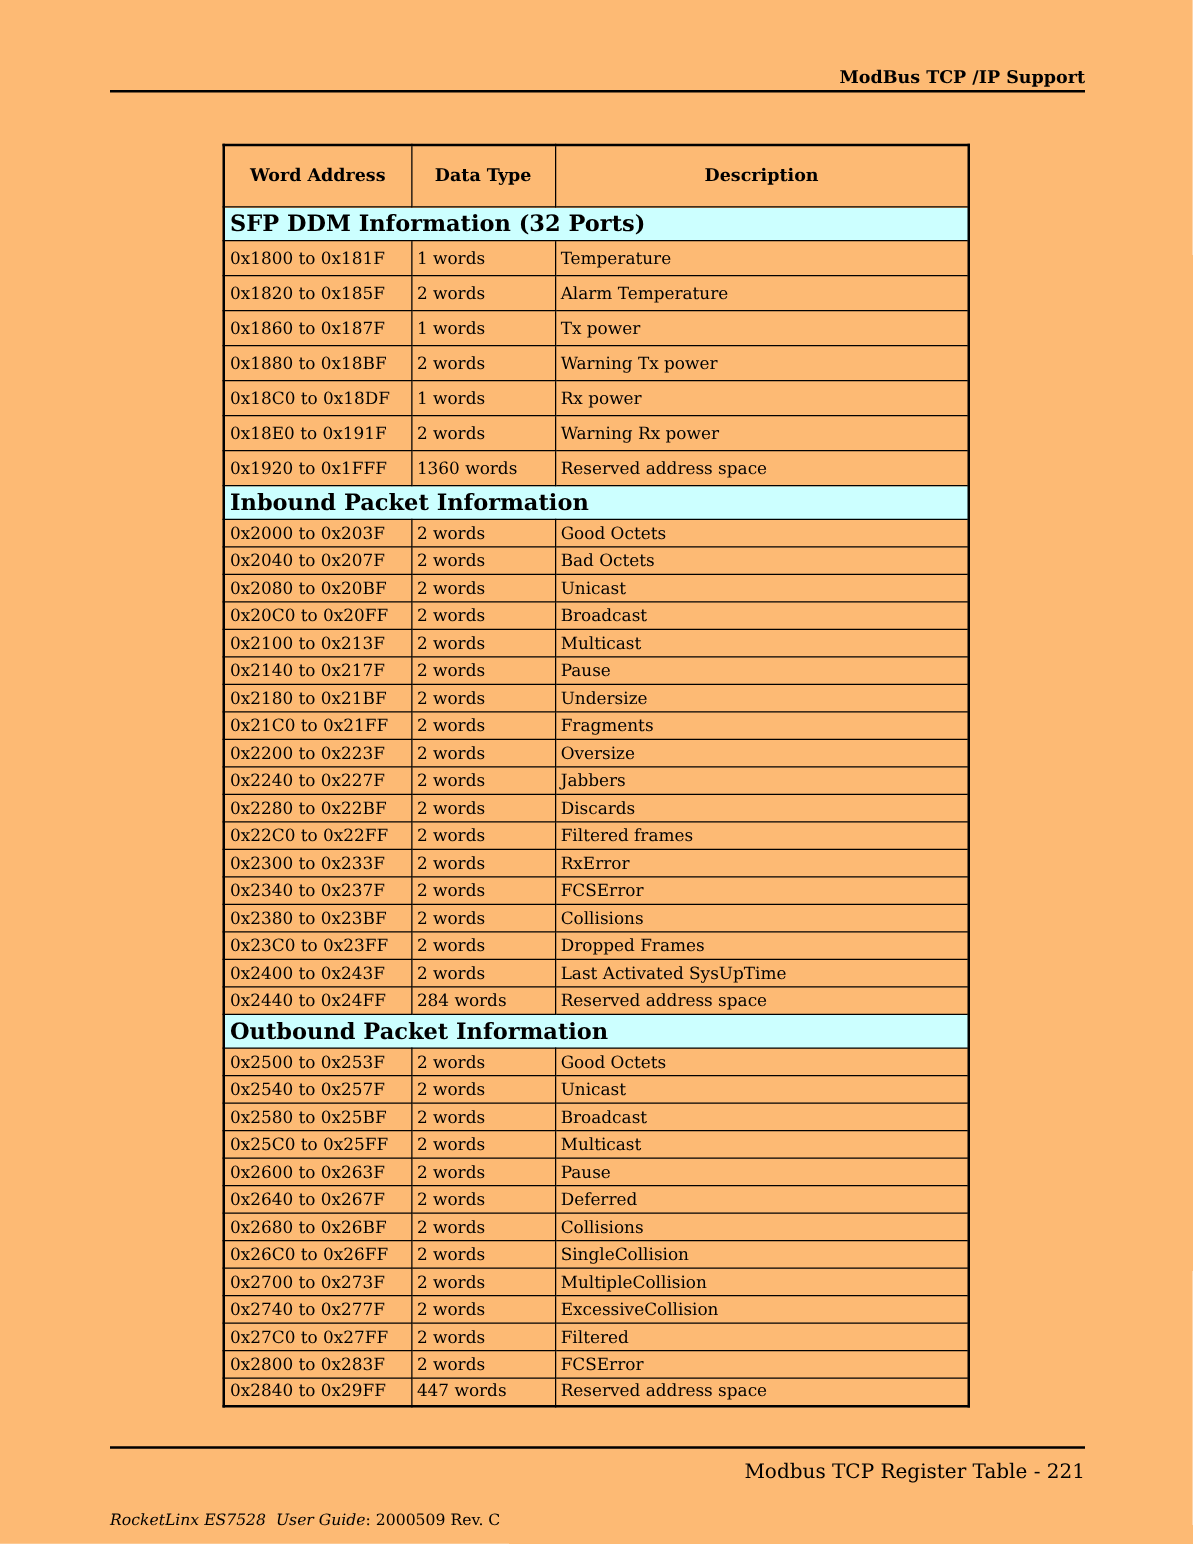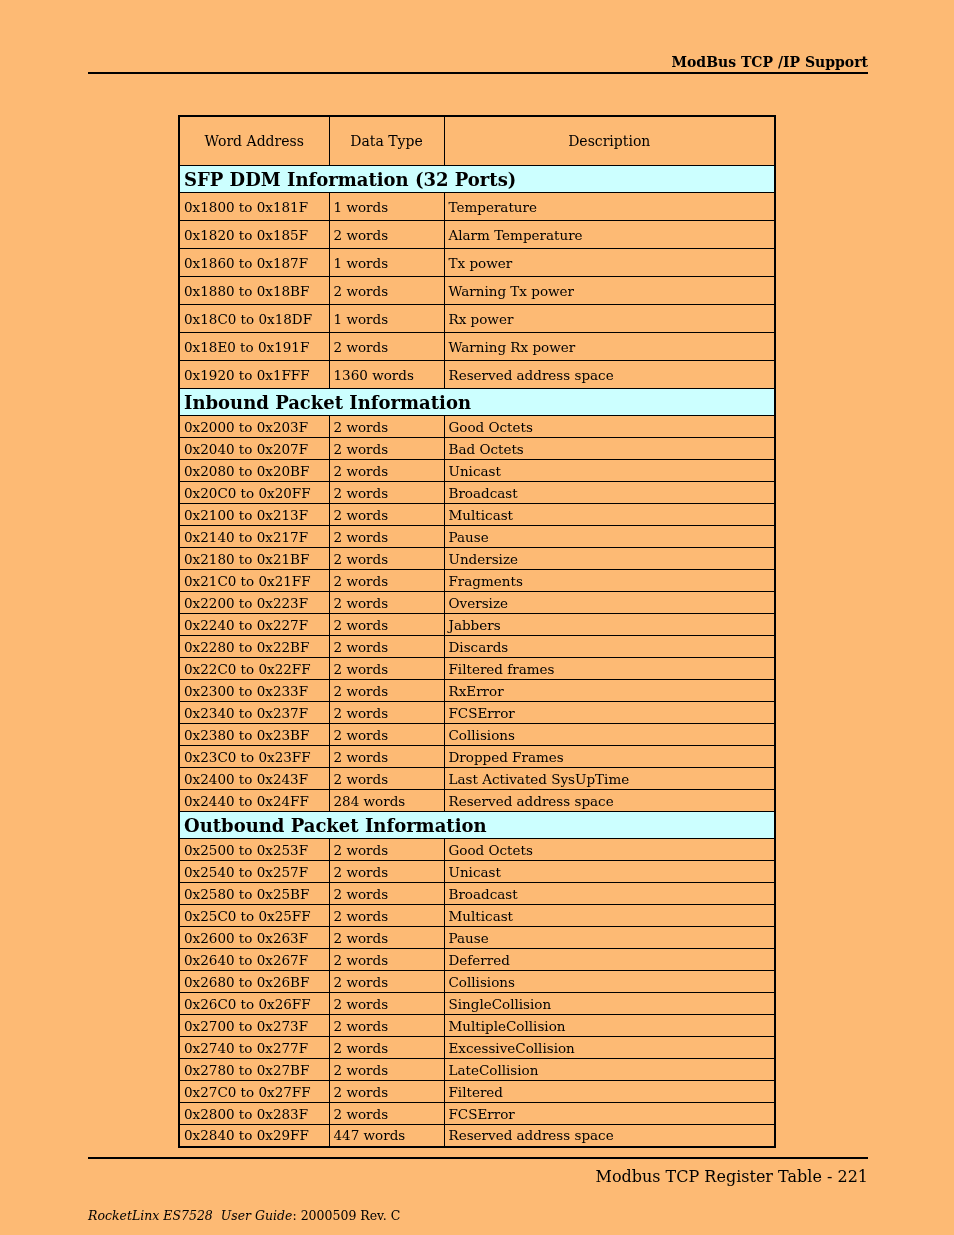--- a/index.html
+++ b/index.html
@@ -39,21 +39,21 @@
   }
   .reg-table th, .reg-table td {
     border: 1px solid #000000;
     vertical-align: middle;
     white-space: pre;
     overflow: hidden;
   }
   .reg-table thead th {
     height: 26px;
     font-size: 14px;
-    font-weight: normal;
+    font-weight: bold;
     text-align: center;
     padding: 16px;
   }
   .reg-table tbody td {
     text-align: left;
     padding: 0 0 0 4px;
   }
   tr.section-header-row td {
     background: var(--section-bg, #CCFFFF);
     font-weight: bold;
@@ -283,25 +283,20 @@
           <td>0x2700 to 0x273F</td>
           <td>2 words</td>
           <td>MultipleCollision</td>
         </tr>
         <tr class="row-std">
           <td>0x2740 to 0x277F</td>
           <td>2 words</td>
           <td>ExcessiveCollision</td>
         </tr>
         <tr class="row-std">
-          <td>0x2780 to 0x27BF</td>
-          <td>2 words</td>
-          <td>LateCollision</td>
-        </tr>
-        <tr class="row-std">
           <td>0x27C0 to 0x27FF</td>
           <td>2 words</td>
           <td>Filtered</td>
         </tr>
         <tr class="row-std">
           <td>0x2800 to 0x283F</td>
           <td>2 words</td>
           <td>FCSError</td>
         </tr>
         <tr class="row-std">

